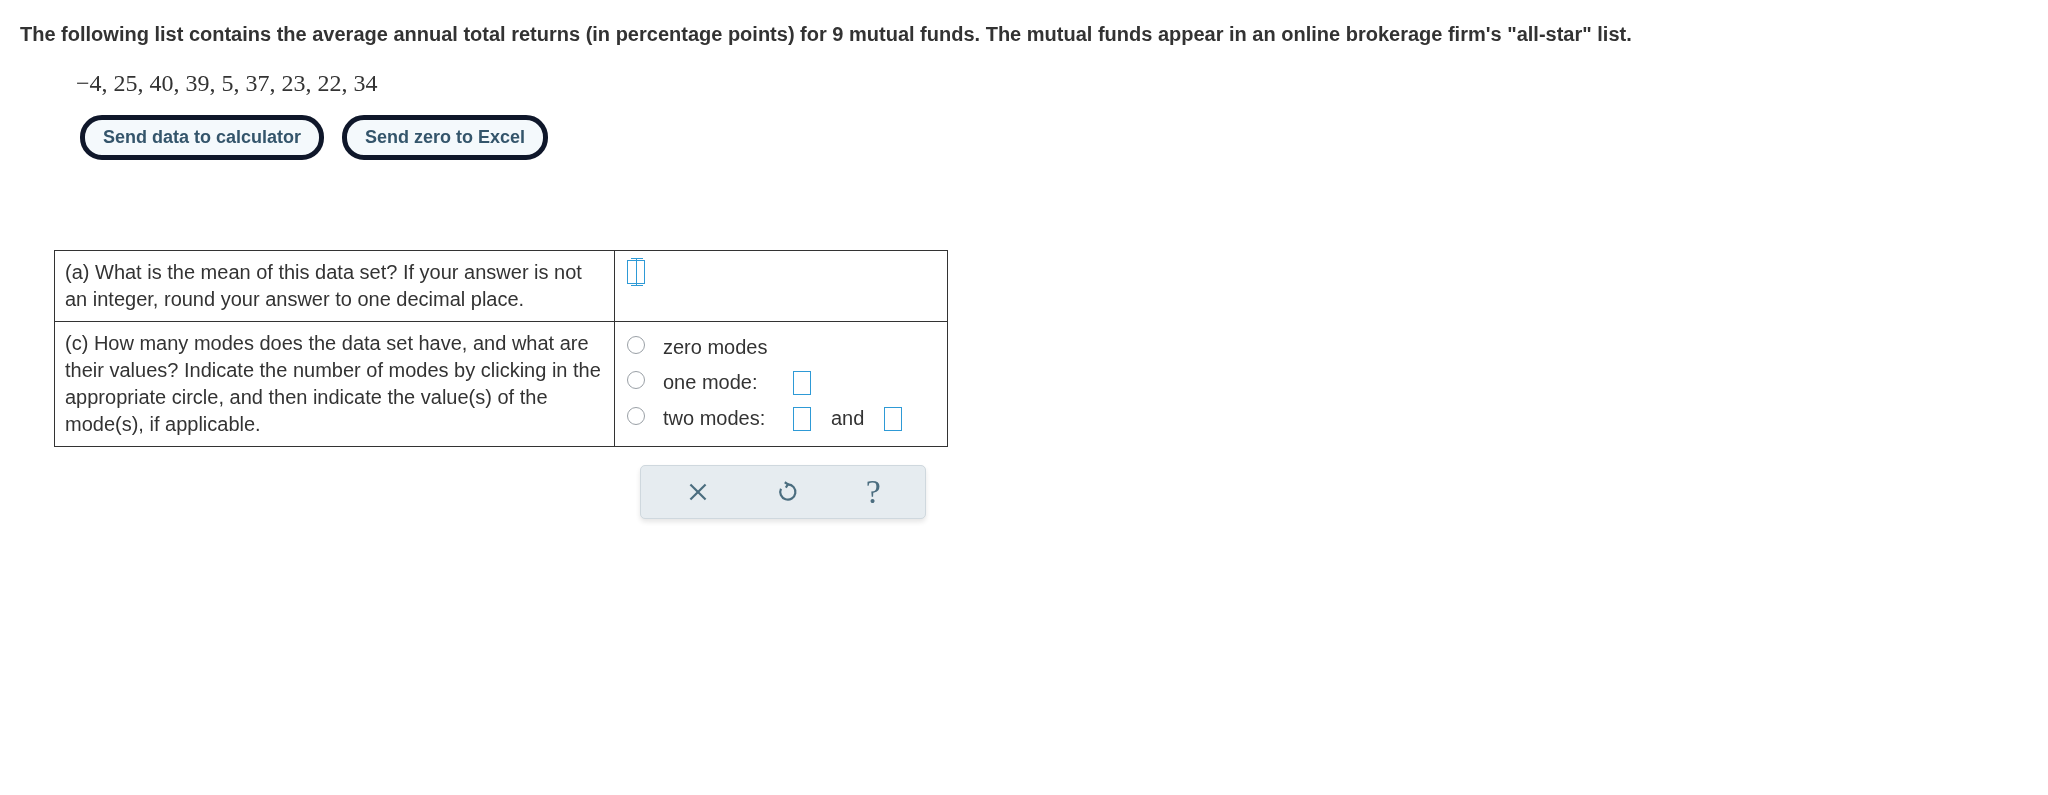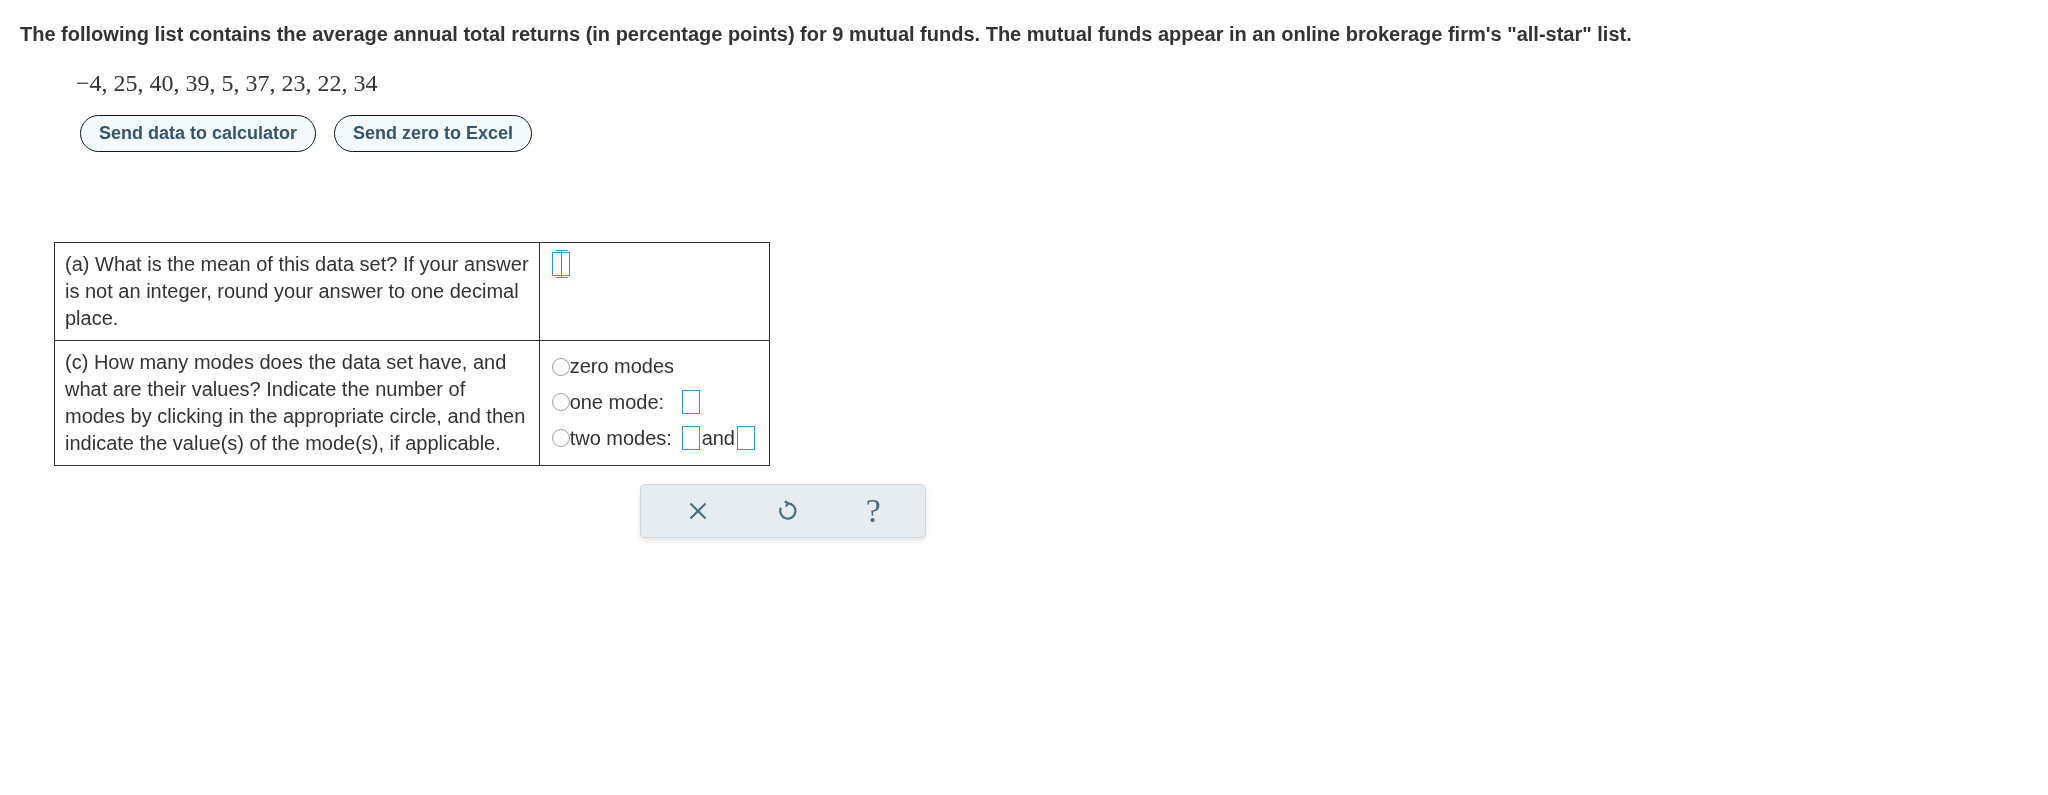--- a/index.html
+++ b/index.html
@@ -22,33 +22,33 @@
     margin-left: 56px;
     margin-bottom: 18px;
   }
   .buttons-row {
     margin-left: 60px;
     margin-bottom: 90px;
     display: flex;
     gap: 18px;
   }
   .pill-btn {
-    border: 1px solid #0f172a;
+    border: 5px solid #0f172a;
     background: #f4f9fc;
     color: #34556b;
     font-weight: 600;
     font-size: 18px;
     padding: 7px 18px;
     border-radius: 22px;
     cursor: pointer;
   }
   .answer-table {
     margin-left: 34px;
     border-collapse: collapse;
-    width: 716px;
+    width: 894px;
   }
   .answer-table td {
     border: 1px solid #333;
     vertical-align: top;
   }
   .q-cell {
     width: 560px;
     padding: 8px 10px;
     line-height: 1.35;
   }
@@ -82,21 +82,21 @@
   .cursor-box::after { bottom: -3px; }
   .cursor-box .caret {
     position: absolute;
     top: -3px;
     bottom: -3px;
     left: 8px;
     border-left: 1px solid #2e9ad6;
   }
   .mode-row {
     display: flex;
-    align-items: center;
+    gap: 18px;
     padding: 6px 0;
   }
   .radio-circ {
     width: 18px;
     height: 18px;
     border: 1.5px solid #9aa0a6;
     border-radius: 50%;
     flex-shrink: 0;
     cursor: pointer;
   }

